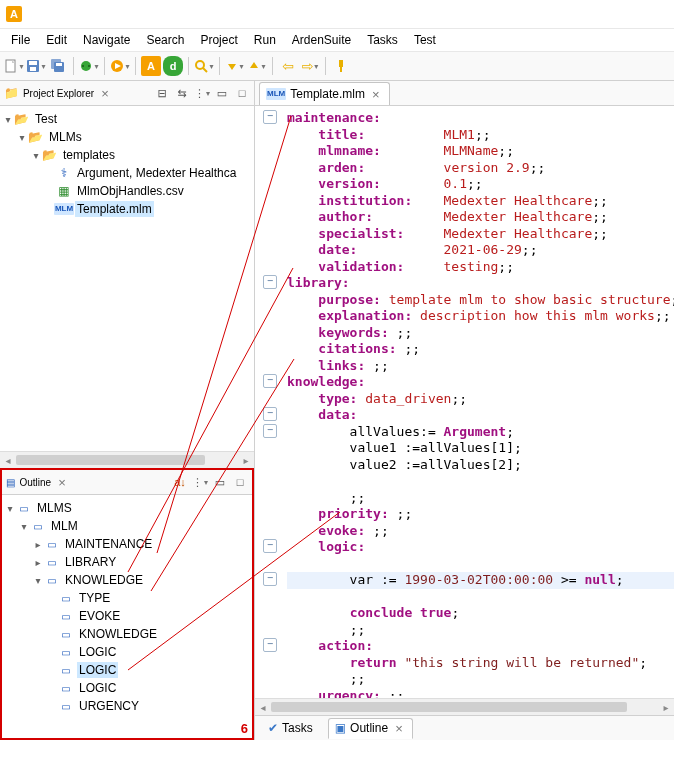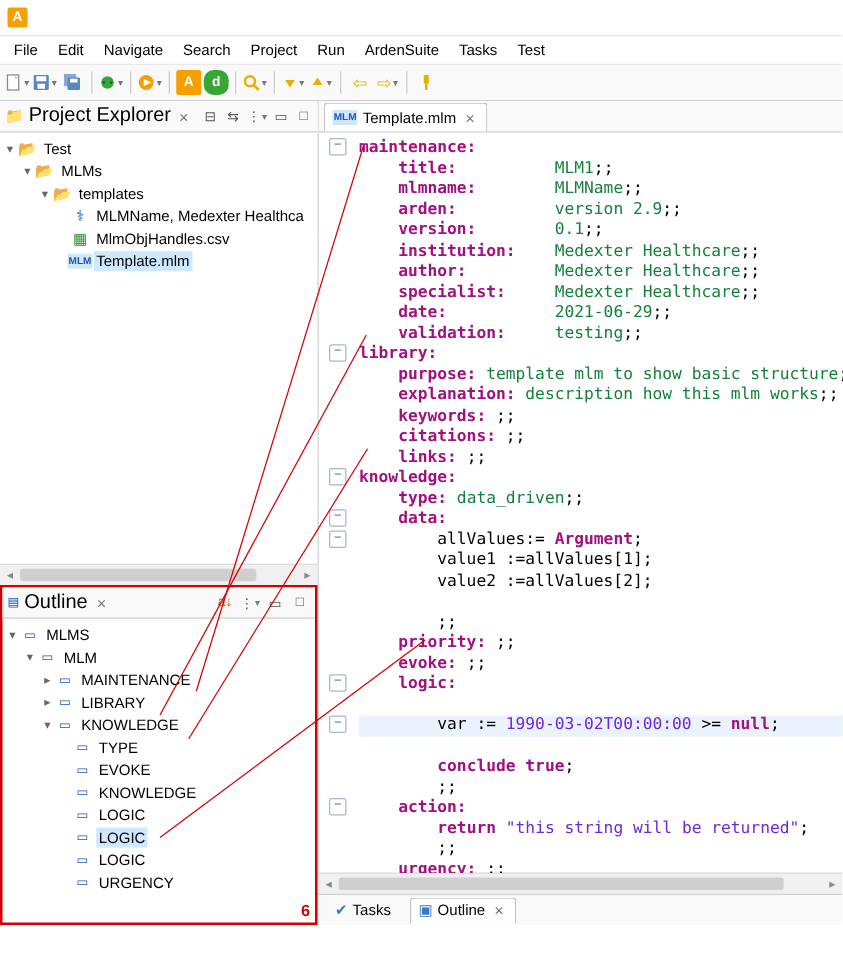--- a/index.html
+++ b/index.html
@@ -7,21 +7,21 @@
 .app-icon{width:16px;height:16px;background:#f6a000;color:#fff;display:flex;align-items:center;justify-content:center;font-weight:bold;border-radius:2px;font-size:11px}
 .menubar{height:22px;display:flex;align-items:center;padding:0 4px;gap:2px;border-bottom:1px solid #e8e8e8}
 .menubar span{padding:2px 7px;cursor:default}
 .toolbar{height:28px;display:flex;align-items:center;padding:0 4px;gap:2px;border-bottom:1px solid #d0d0d0;background:#f9f9f9}
 .tbtn{width:20px;height:20px;display:flex;align-items:center;justify-content:center;border-radius:2px}
 .tsep{width:1px;height:18px;background:#ccc;margin:0 3px}
 .drop::after{content:"\25BE";font-size:8px;color:#777;margin-left:1px}
 .workspace{display:flex;height:calc(100% - 78px - 26px);}
 .leftcol{width:254px;display:flex;flex-direction:column;border-right:1px solid #d0d0d0}
 .view-header{height:24px;background:#f9f9f9;border-bottom:1px solid #d0d0d0;display:flex;align-items:center;padding:0 4px;gap:4px}
-.view-header .title{flex:0 0 auto;font-size:16px}
+.view-header .title{flex:0 0 auto;font-size:10px}
 .view-header .sp{flex:1}
 .view-header .hbtn{width:16px;height:16px;display:flex;align-items:center;justify-content:center;color:#555;font-size:11px}
 .closex{width:14px;text-align:center;color:#777;font-size:13px}
 .project-body{flex:1;overflow:auto;padding:4px 0;position:relative;min-height:0}
 .tree .node{display:flex;align-items:center;height:18px;padding-right:4px;white-space:nowrap}
 .tree .tw{width:12px;text-align:center;color:#666;font-size:10px;user-select:none}
 .tree .ic{width:16px;height:16px;margin-right:3px;display:inline-flex;align-items:center;justify-content:center}
 .tree .lbl{padding:1px 2px}
 .tree .sel{background:#cde8ff}
 .folder{color:#e8b04a}
@@ -39,22 +39,22 @@
 .key-ic{color:#1a56b8;font-size:10px}
 .rightcol{flex:1;display:flex;flex-direction:column;min-width:0}
 .tabbar{height:24px;background:#f9f9f9;border-bottom:1px solid #d0d0d0;display:flex;align-items:flex-end;padding-left:4px}
 .tab{height:22px;border:1px solid #c5c5c5;border-bottom:none;background:#fff;display:flex;align-items:center;padding:0 6px;gap:4px;border-radius:3px 3px 0 0;font-size:12px}
 .editor{flex:1;overflow:auto;font-family:Consolas,Menlo,monospace;font-size:13px;line-height:16.5px;padding:4px 0 4px 0;position:relative;min-height:0}
 .gutter{position:absolute;left:0;top:4px;width:28px}
 .fold{width:12px;height:12px;border:1px solid #a5b8cc;background:#fff;color:#5a7aa0;font-size:10px;line-height:10px;text-align:center;border-radius:2px;position:absolute;left:8px}
 .code{margin-left:32px;white-space:pre}
 .kw{color:#a01080;font-weight:bold}
 .kw2{color:#a01080;font-weight:bold}
-.val{color:#15803d}
-.str{color:#6d28d9}
+.val{color:#b91c1c}
+.str{color:#7f1d1d}
 .punc{color:#000}
 .hl{background:#eaf2fd;display:inline-block;width:100%}
 .bottombar{height:24px;border-top:1px solid #d0d0d0;background:#f9f9f9;display:flex;align-items:center;padding:0 6px;gap:8px}
 .bottombar .btab{display:flex;align-items:center;gap:4px;padding:2px 6px;border:1px solid transparent;border-radius:3px 3px 0 0}
 .bottombar .btab.active{background:#fff;border-color:#c5c5c5;border-bottom-color:#fff}
 .overlay{position:absolute;top:0;left:0;width:100%;height:100%;pointer-events:none;z-index:50}
 </style>
 </head>
 <body>
 
@@ -168,21 +168,21 @@
           <span class="lbl">MLMs</span>
         </div>
       <div class="node" style="padding-left:30px">
           <span class="tw">▾</span>
           <span class="ic folder open">📂</span>
           <span class="lbl">templates</span>
         </div>
       <div id="pe-files">
           <div class="node" style="padding-left: 56px;">
             <span class="ic mex-ic">⚕</span>
-            <span class="lbl">MLMName, Medexter Healthca</span>
+            <span class="lbl">Argument, Medexter Healthca</span>
           </div>
           <div class="node" style="padding-left: 56px;">
             <span class="ic csv-ic">▦</span>
             <span class="lbl">MlmObjHandles.csv</span>
           </div>
           <div class="node" style="padding-left: 56px;">
             <span class="ic">
               <span class="mlm-ic">MLM</span>
             </span>
             <span class="lbl sel">Template.mlm</span>

